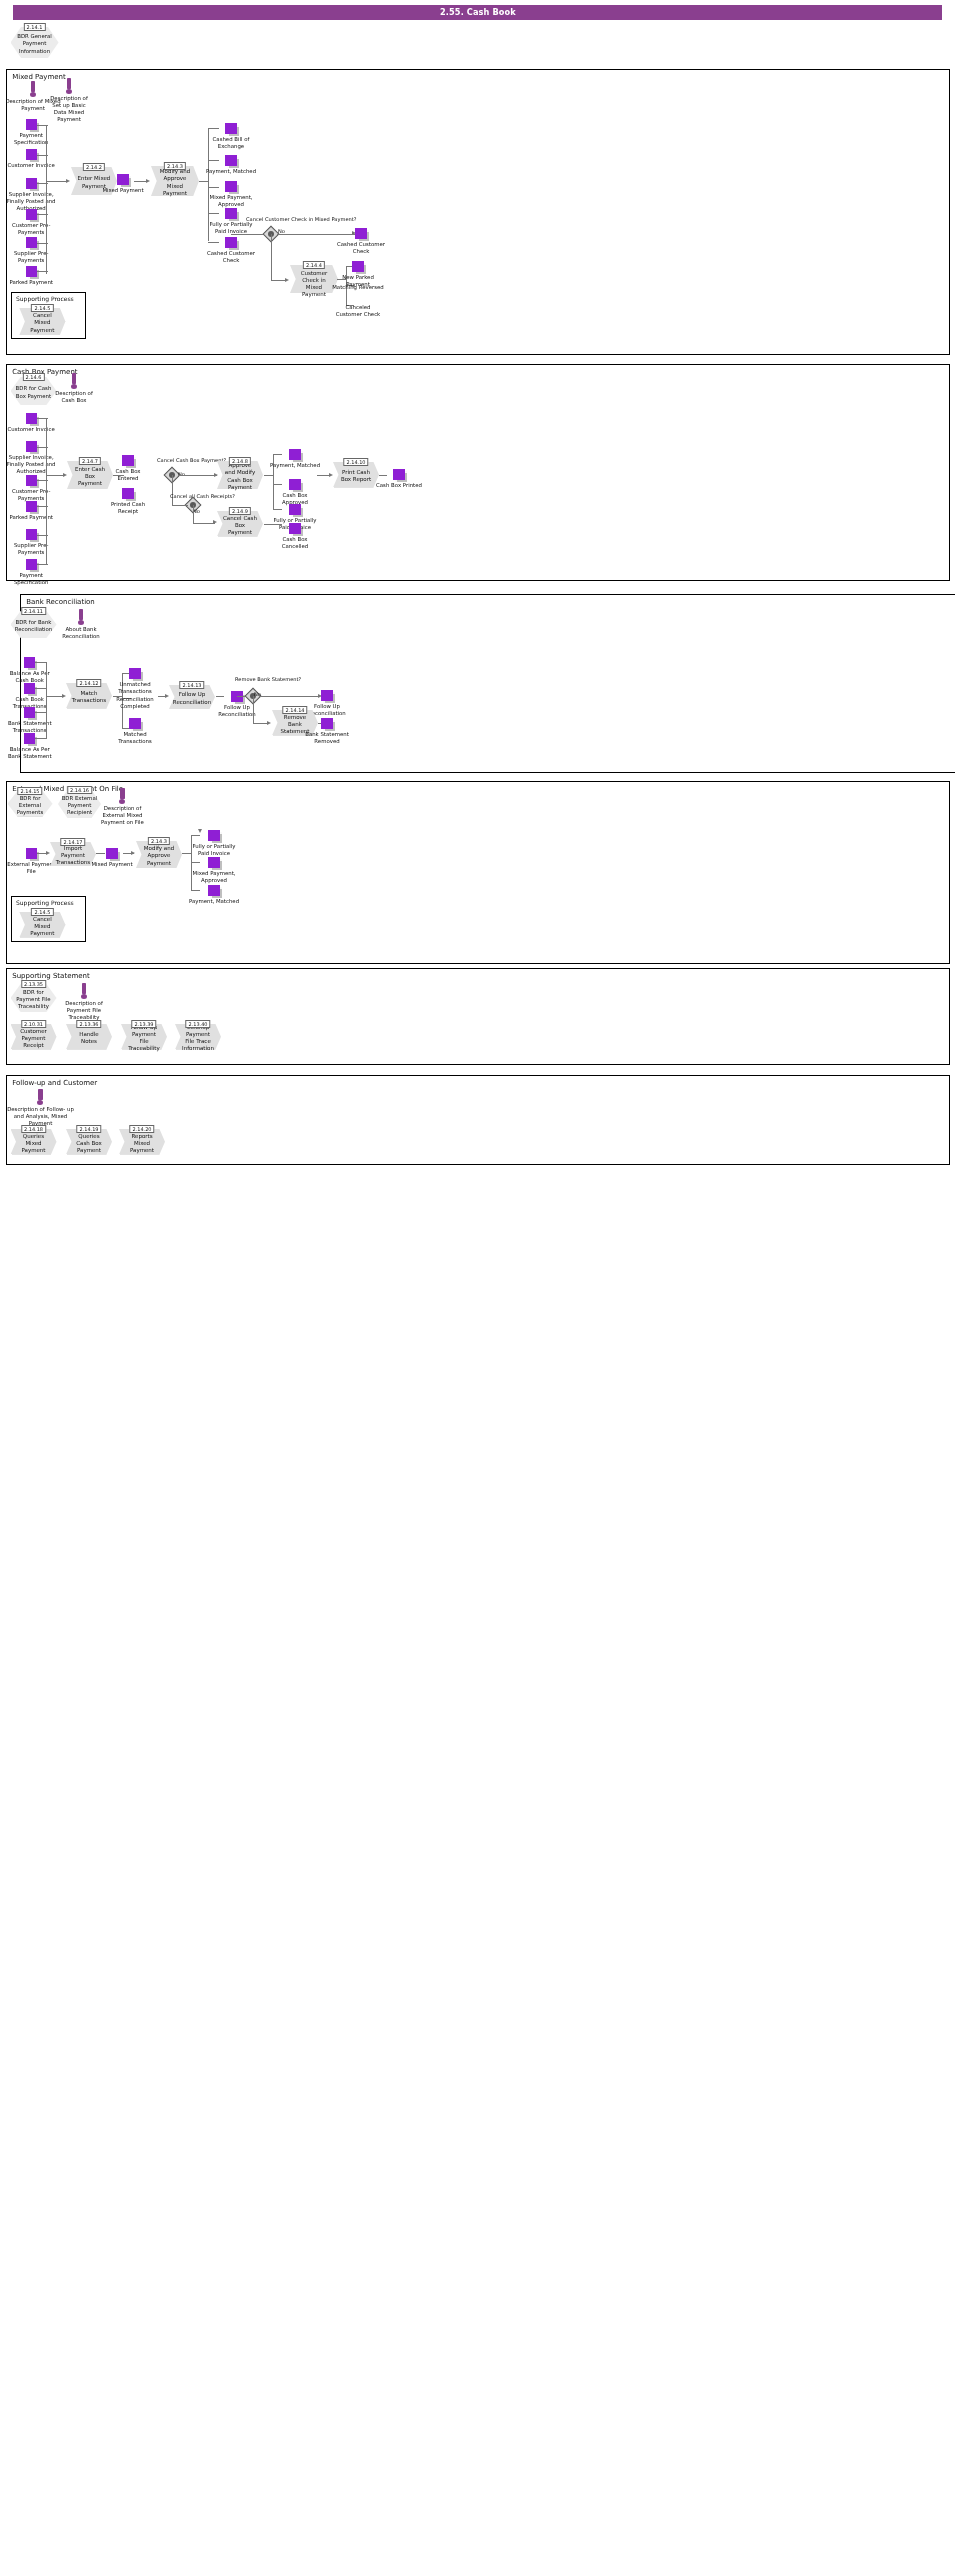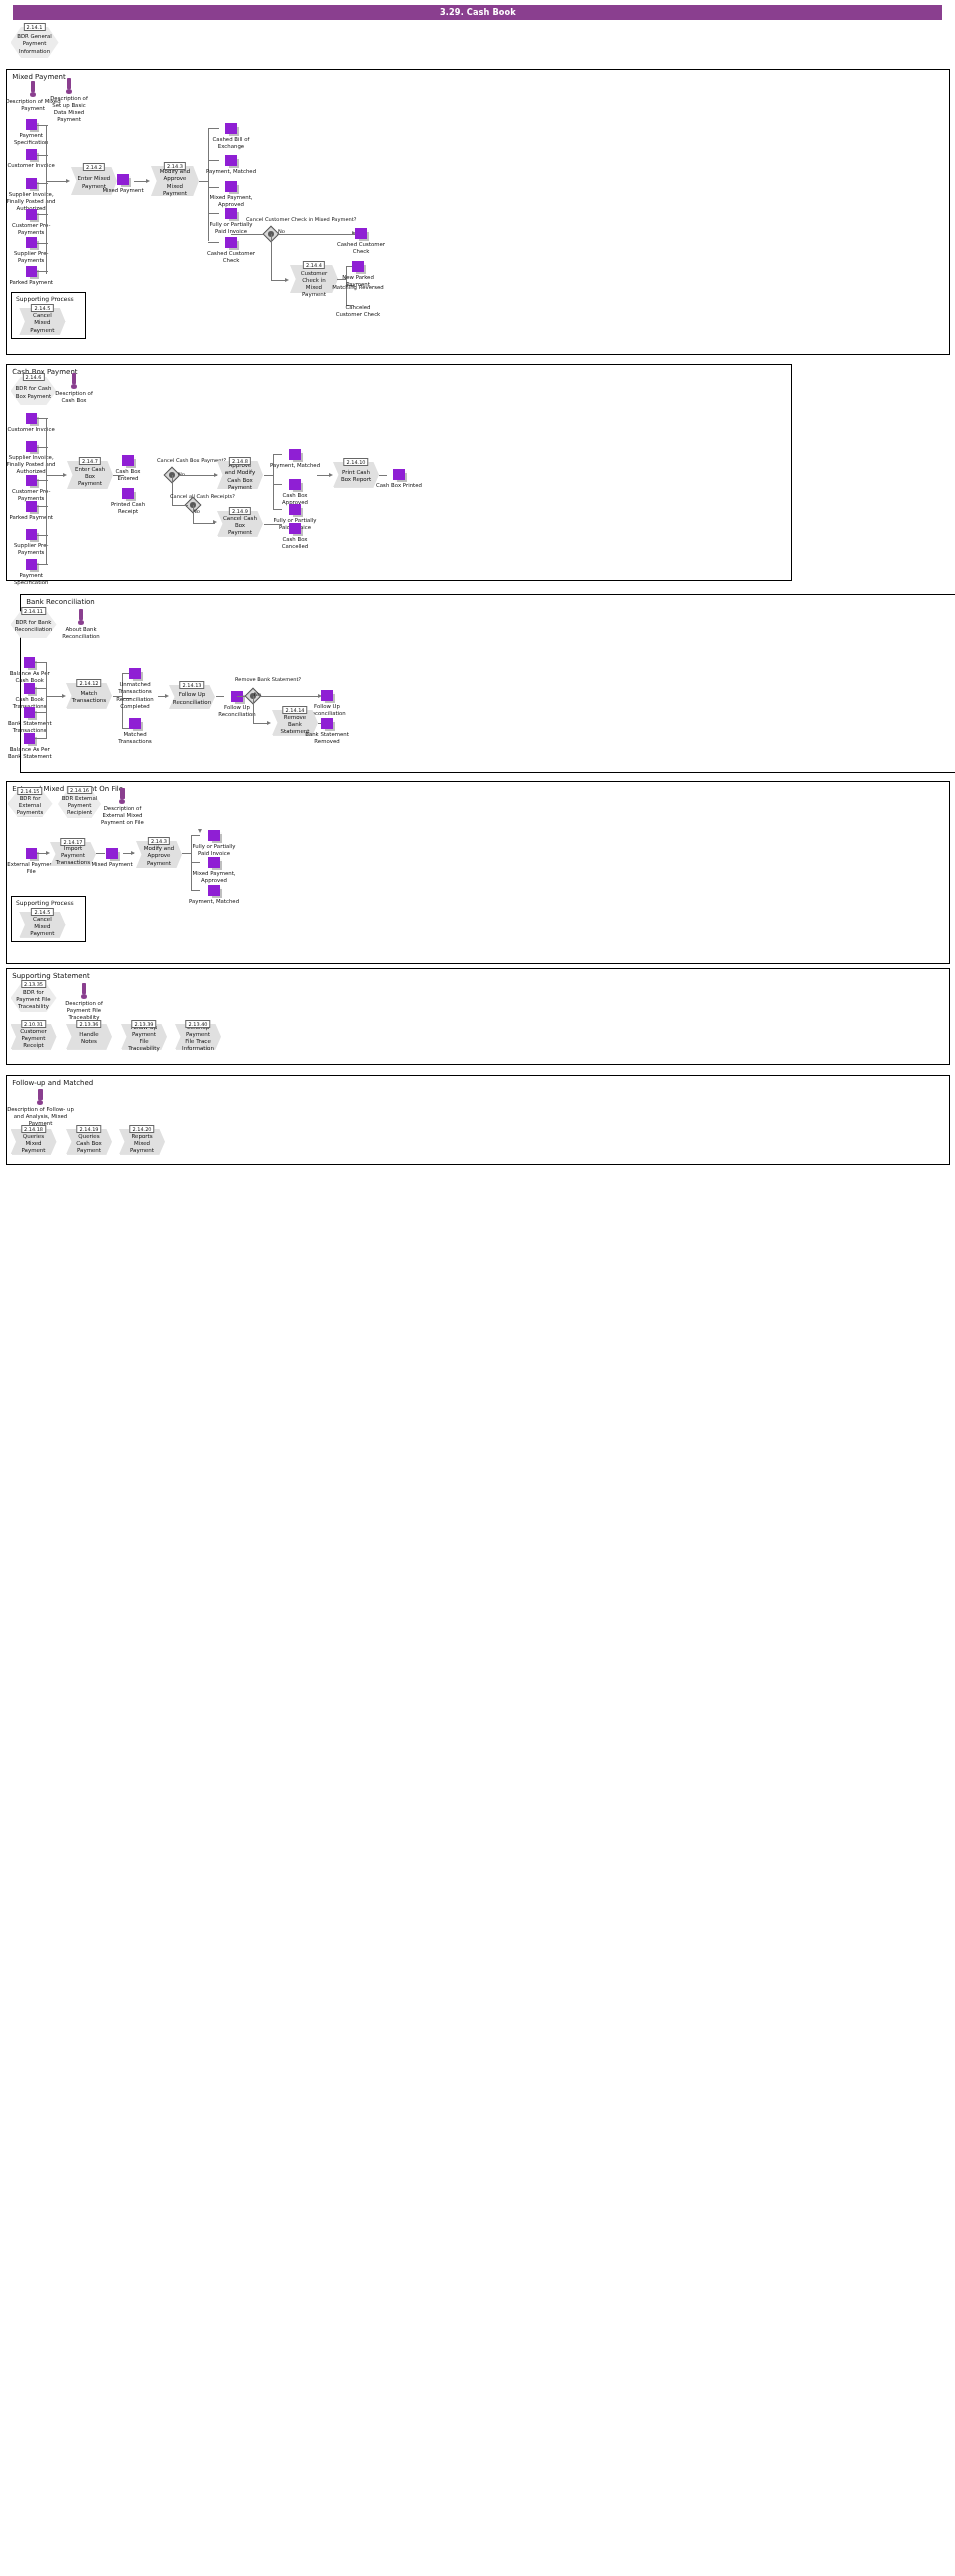--- a/index.html
+++ b/index.html
@@ -70,21 +70,21 @@
   .arrowD{position:absolute;width:0;height:0;border-left:2.6px solid transparent;
     border-right:2.6px solid transparent;border-top:4.5px solid #777;}
   .elabel{position:absolute;font-size:5.1px;color:#111;white-space:nowrap;line-height:1.25;text-align:center;}
 </style>
 </head>
 <body>
 
 <div class="page">
 
   <div class="titlebar">
-    <span>3.29. Cash Book</span>
+    <span>2.55. Cash Book</span>
   </div>
 
   <div class="hex" style="left:10.5px;top:27px;width:48px;height:31px;">
     <div class="body"></div>
     <div class="num">2.14.1</div>
     <div class="ctext">BDR General Payment Information</div>
   </div>
 
   <div class="group" style="left:6px;top:69px;width:944px;height:286px;">
     <div class="glabel">Mixed Payment</div>
@@ -234,21 +234,21 @@
 
   <div class="subgroup" style="left:10.5px;top:292px;width:75px;height:47px;">
     <div class="glabel">Supporting Process</div>
   </div>
   <div class="chev" style="left:19.4px;top:308px;width:46px;height:27px;">
     <div class="body"></div>
     <div class="num">2.14.5</div>
     <div class="ctext">Cancel Mixed Payment</div>
   </div>
 
-  <div class="group" style="left:6px;top:364px;width:786px;height:217px;">
+  <div class="group" style="left:6px;top:364px;width:944px;height:217px;">
     <div class="glabel">Cash Box Payment</div>
   </div>
 
   <div class="hex" style="left:10.5px;top:377px;width:46px;height:28px;">
     <div class="body"></div>
     <div class="num">2.14.6</div>
     <div class="ctext">BDR for Cash Box Payment</div>
   </div>
   <div class="note" style="left:54px;top:373px;width:40px;">
     <div class="bang">
@@ -597,21 +597,21 @@
     <div class="num">2.13.39</div>
     <div class="ctext">Follow-Up Payment File Traceability</div>
   </div>
   <div class="chev" style="left:175px;top:1024px;width:46px;height:25.4px;">
     <div class="body"></div>
     <div class="num">2.13.40</div>
     <div class="ctext">Cleanup Payment File Trace Information</div>
   </div>
 
   <div class="group" style="left:6px;top:1075px;width:944px;height:90px;">
-    <div class="glabel">Follow-up and Matched</div>
+    <div class="glabel">Follow-up and Customer</div>
   </div>
 
   <div class="note" style="left:6px;top:1089px;width:69px;">
     <div class="bang">
         <div class="bar"></div>
         <div class="dot"></div>
       </div>
     <div class="ntext">Description of Follow- up and Analysis, Mixed Payment</div>
   </div>
 

